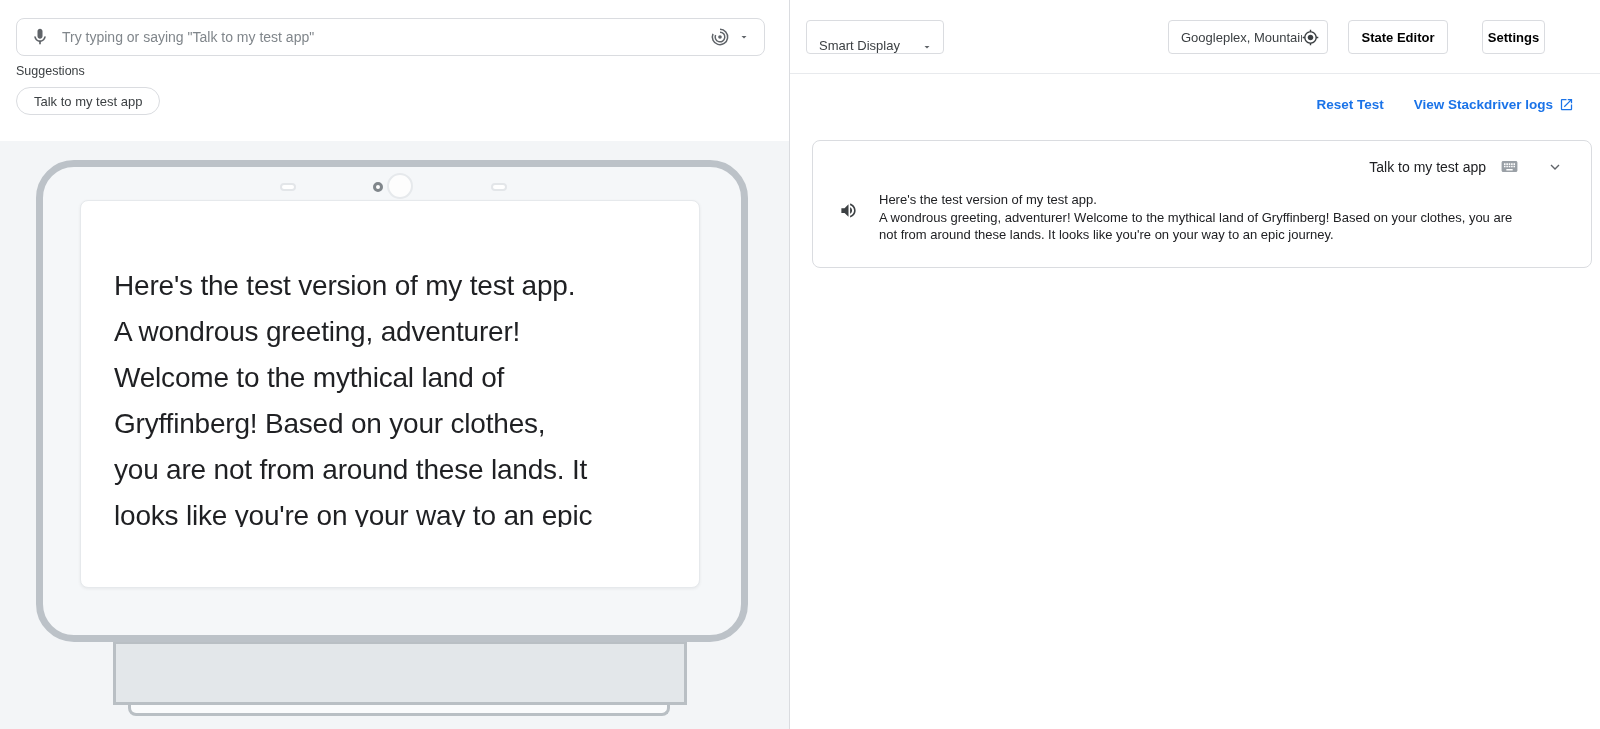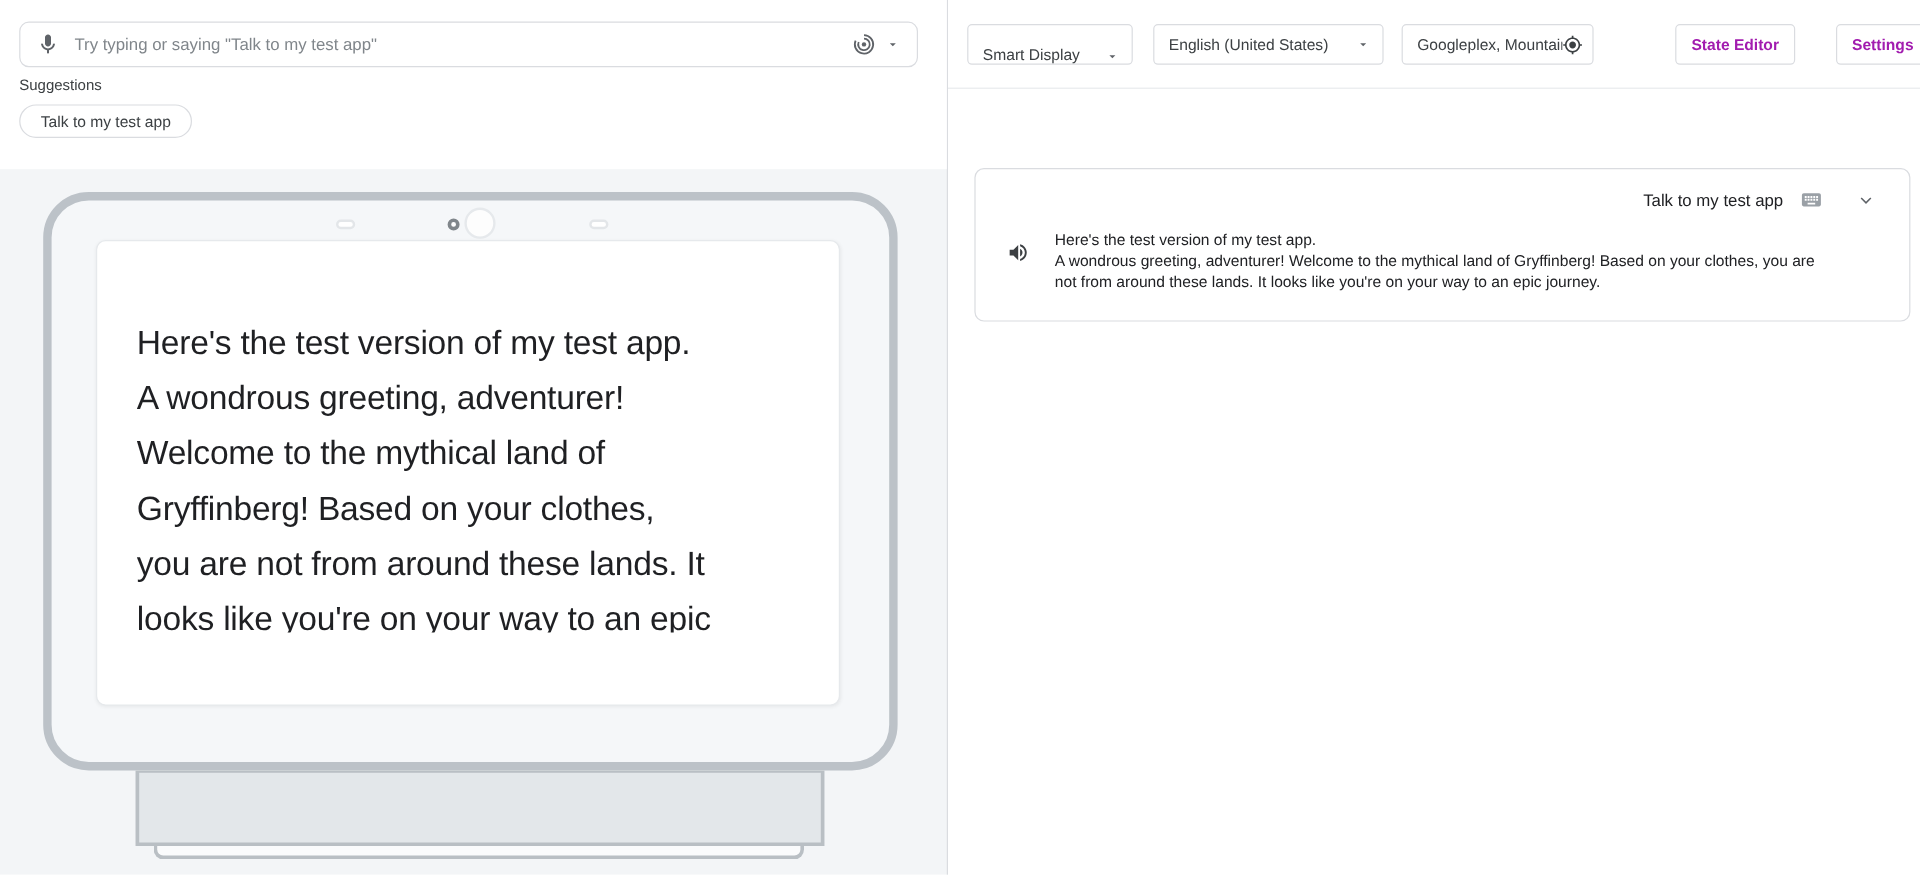--- a/index.html
+++ b/index.html
@@ -63,23 +63,23 @@
              border-bottom:1px solid #e8eaed; background:#fff; }
   .select-box, .loc-box, .tb-button {
       position:absolute; top:20px; height:34px; background:#fff;
       border:1px solid #dadce0; border-radius:4px; display:flex; align-items:center;
       font-size:13px; color:#3c4043; cursor:pointer; }
   .select-box { justify-content:space-between; padding:0 10px 0 12px; }
   .sel-surface { left:16px; width:138px;align-items:flex-end; }
   .sel-language { left:171px; width:192px; }
   .loc-box { left:378px; width:160px; padding:0 8px 0 12px; justify-content:space-between; }
   .loc-text { white-space:nowrap; overflow:hidden; }
-  .tb-button { justify-content:center; color:#a21caf; font-weight:bold; font-size:13px;margin-left:48px; }
+  .tb-button { justify-content:center; color:#000000; font-weight:bold; font-size:13px; }
   .btn-state { left:558px; width:100px; }
-  .btn-settings { left:692px; width:78px; }
+  .btn-settings { left:692px; width:63px; }
 
   .links-row { position:absolute; left:0; top:90px; width:810px; height:28px;
                display:flex; justify-content:flex-end; align-items:center; gap:30px;
                padding-right:26px; }
   .link { color:#1a73e8; font-size:13.5px; font-weight:bold; cursor:pointer;
           display:flex; align-items:center; gap:6px; white-space:nowrap; }
 
   .convo-card { position:absolute; left:22px; top:140px; width:780px; height:128px;
                 border:1px solid #dadce0; border-radius:8px; background:#fff; }
   .query-row { position:absolute; right:28px; top:16px; display:flex; align-items:center; }
@@ -156,42 +156,47 @@
     <div class="toolbar">
       <div class="select-box sel-surface">
         <span>Smart Display</span>
         <span>
           <svg width="12" height="12" viewBox="0 0 24 24" fill="#5f6368">
               <path d="M7 10l5 5 5-5z"></path>
             </svg>
         </span>
       </div>
 
-      <div class="select-box sel-language">
-        <span>English (United States)</span>
-        <span>
-          <svg width="12" height="12" viewBox="0 0 24 24" fill="#5f6368">
-              <path d="M7 10l5 5 5-5z"></path>
-            </svg>
-        </span>
-      </div>
 
       <div class="loc-box">
         <span class="loc-text">Googleplex, Mountain ...</span>
         <span>
           <svg width="17" height="17" viewBox="0 0 24 24" fill="#3c4043">
             <path d="M12 8c-2.21 0-4 1.79-4 4s1.79 4 4 4 4-1.79 4-4-1.79-4-4-4zm8.94 3c-.46-4.17-3.77-7.48-7.94-7.94V1h-2v2.06C6.83 3.52 3.52 6.83 3.06 11H1v2h2.06c.46 4.17 3.77 7.48 7.94 7.94V23h2v-2.06c4.17-.46 7.48-3.77 7.94-7.94H23v-2h-2.06zM12 19c-3.87 0-7-3.13-7-7s3.13-7 7-7 7 3.13 7 7-3.13 7-7 7z"></path>
           </svg>
         </span>
       </div>
 
       <div class="tb-button btn-state">State Editor</div>
       <div class="tb-button btn-settings">Settings</div>
     </div>
 
+    <div class="links-row">
+      <span class="link">
+        <span>Reset Test</span>
+      </span>
+      <span class="link">
+        <span>View Stackdriver logs</span>
+        <span>
+          <svg width="15" height="15" viewBox="0 0 24 24" fill="#1a73e8">
+            <path d="M19 19H5V5h7V3H5c-1.11 0-2 .9-2 2v14c0 1.1.89 2 2 2h14c1.1 0 2-.9 2-2v-7h-2v7zM14 3v2h3.59l-9.83 9.83 1.41 1.41L19 6.41V10h2V3h-7z"></path>
+          </svg>
+        </span>
+      </span>
+    </div>
 
     <div class="convo-card">
       <div class="query-row">
         <span class="query-text">Talk to my test app</span>
         <span class="kbd-wrap">
           <svg width="19" height="19" viewBox="0 0 24 24" fill="#9aa0a6">
             <path d="M20 5H4c-1.1 0-1.99.9-1.99 2L2 17c0 1.1.9 2 2 2h16c1.1 0 2-.9 2-2V7c0-1.1-.9-2-2-2zm-9 3h2v2h-2V8zm0 3h2v2h-2v-2zM8 8h2v2H8V8zm0 3h2v2H8v-2zm-1 2H5v-2h2v2zm0-3H5V8h2v2zm9 7H8v-2h8v2zm0-4h-2v-2h2v2zm0-3h-2V8h2v2zm3 3h-2v-2h2v2zm0-3h-2V8h2v2z"></path>
           </svg>
         </span>
         <span class="expand-wrap">

